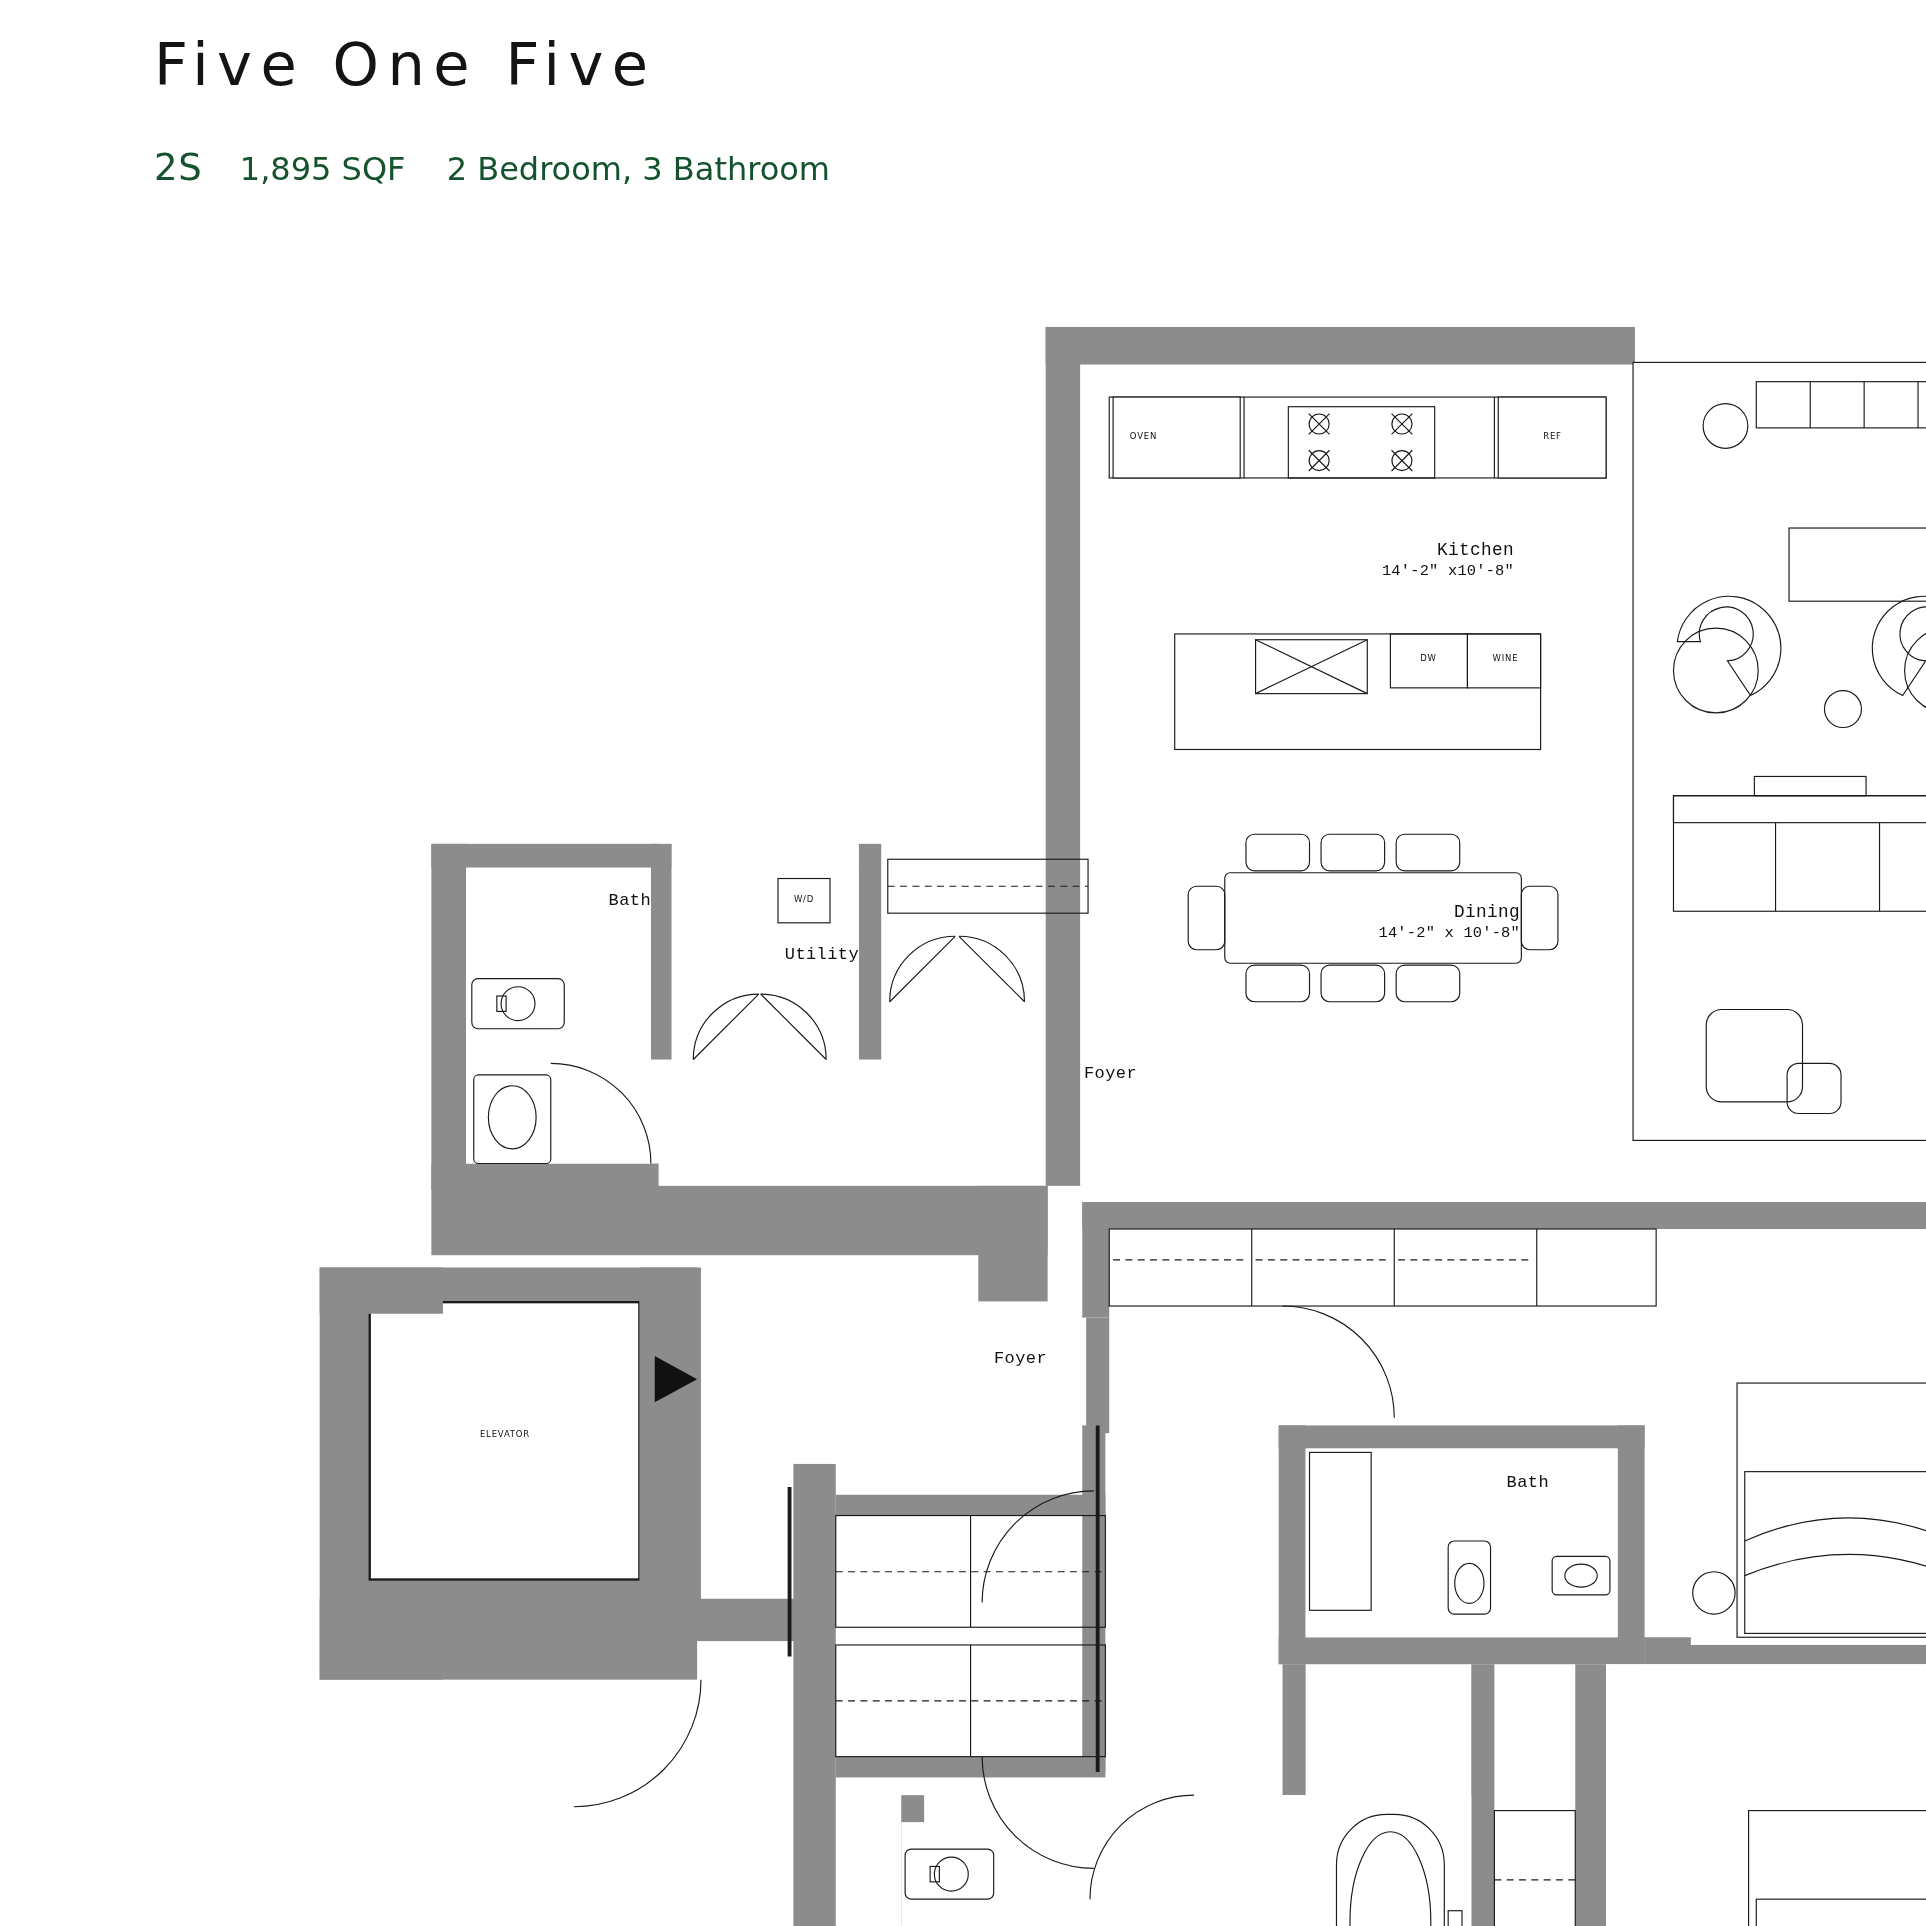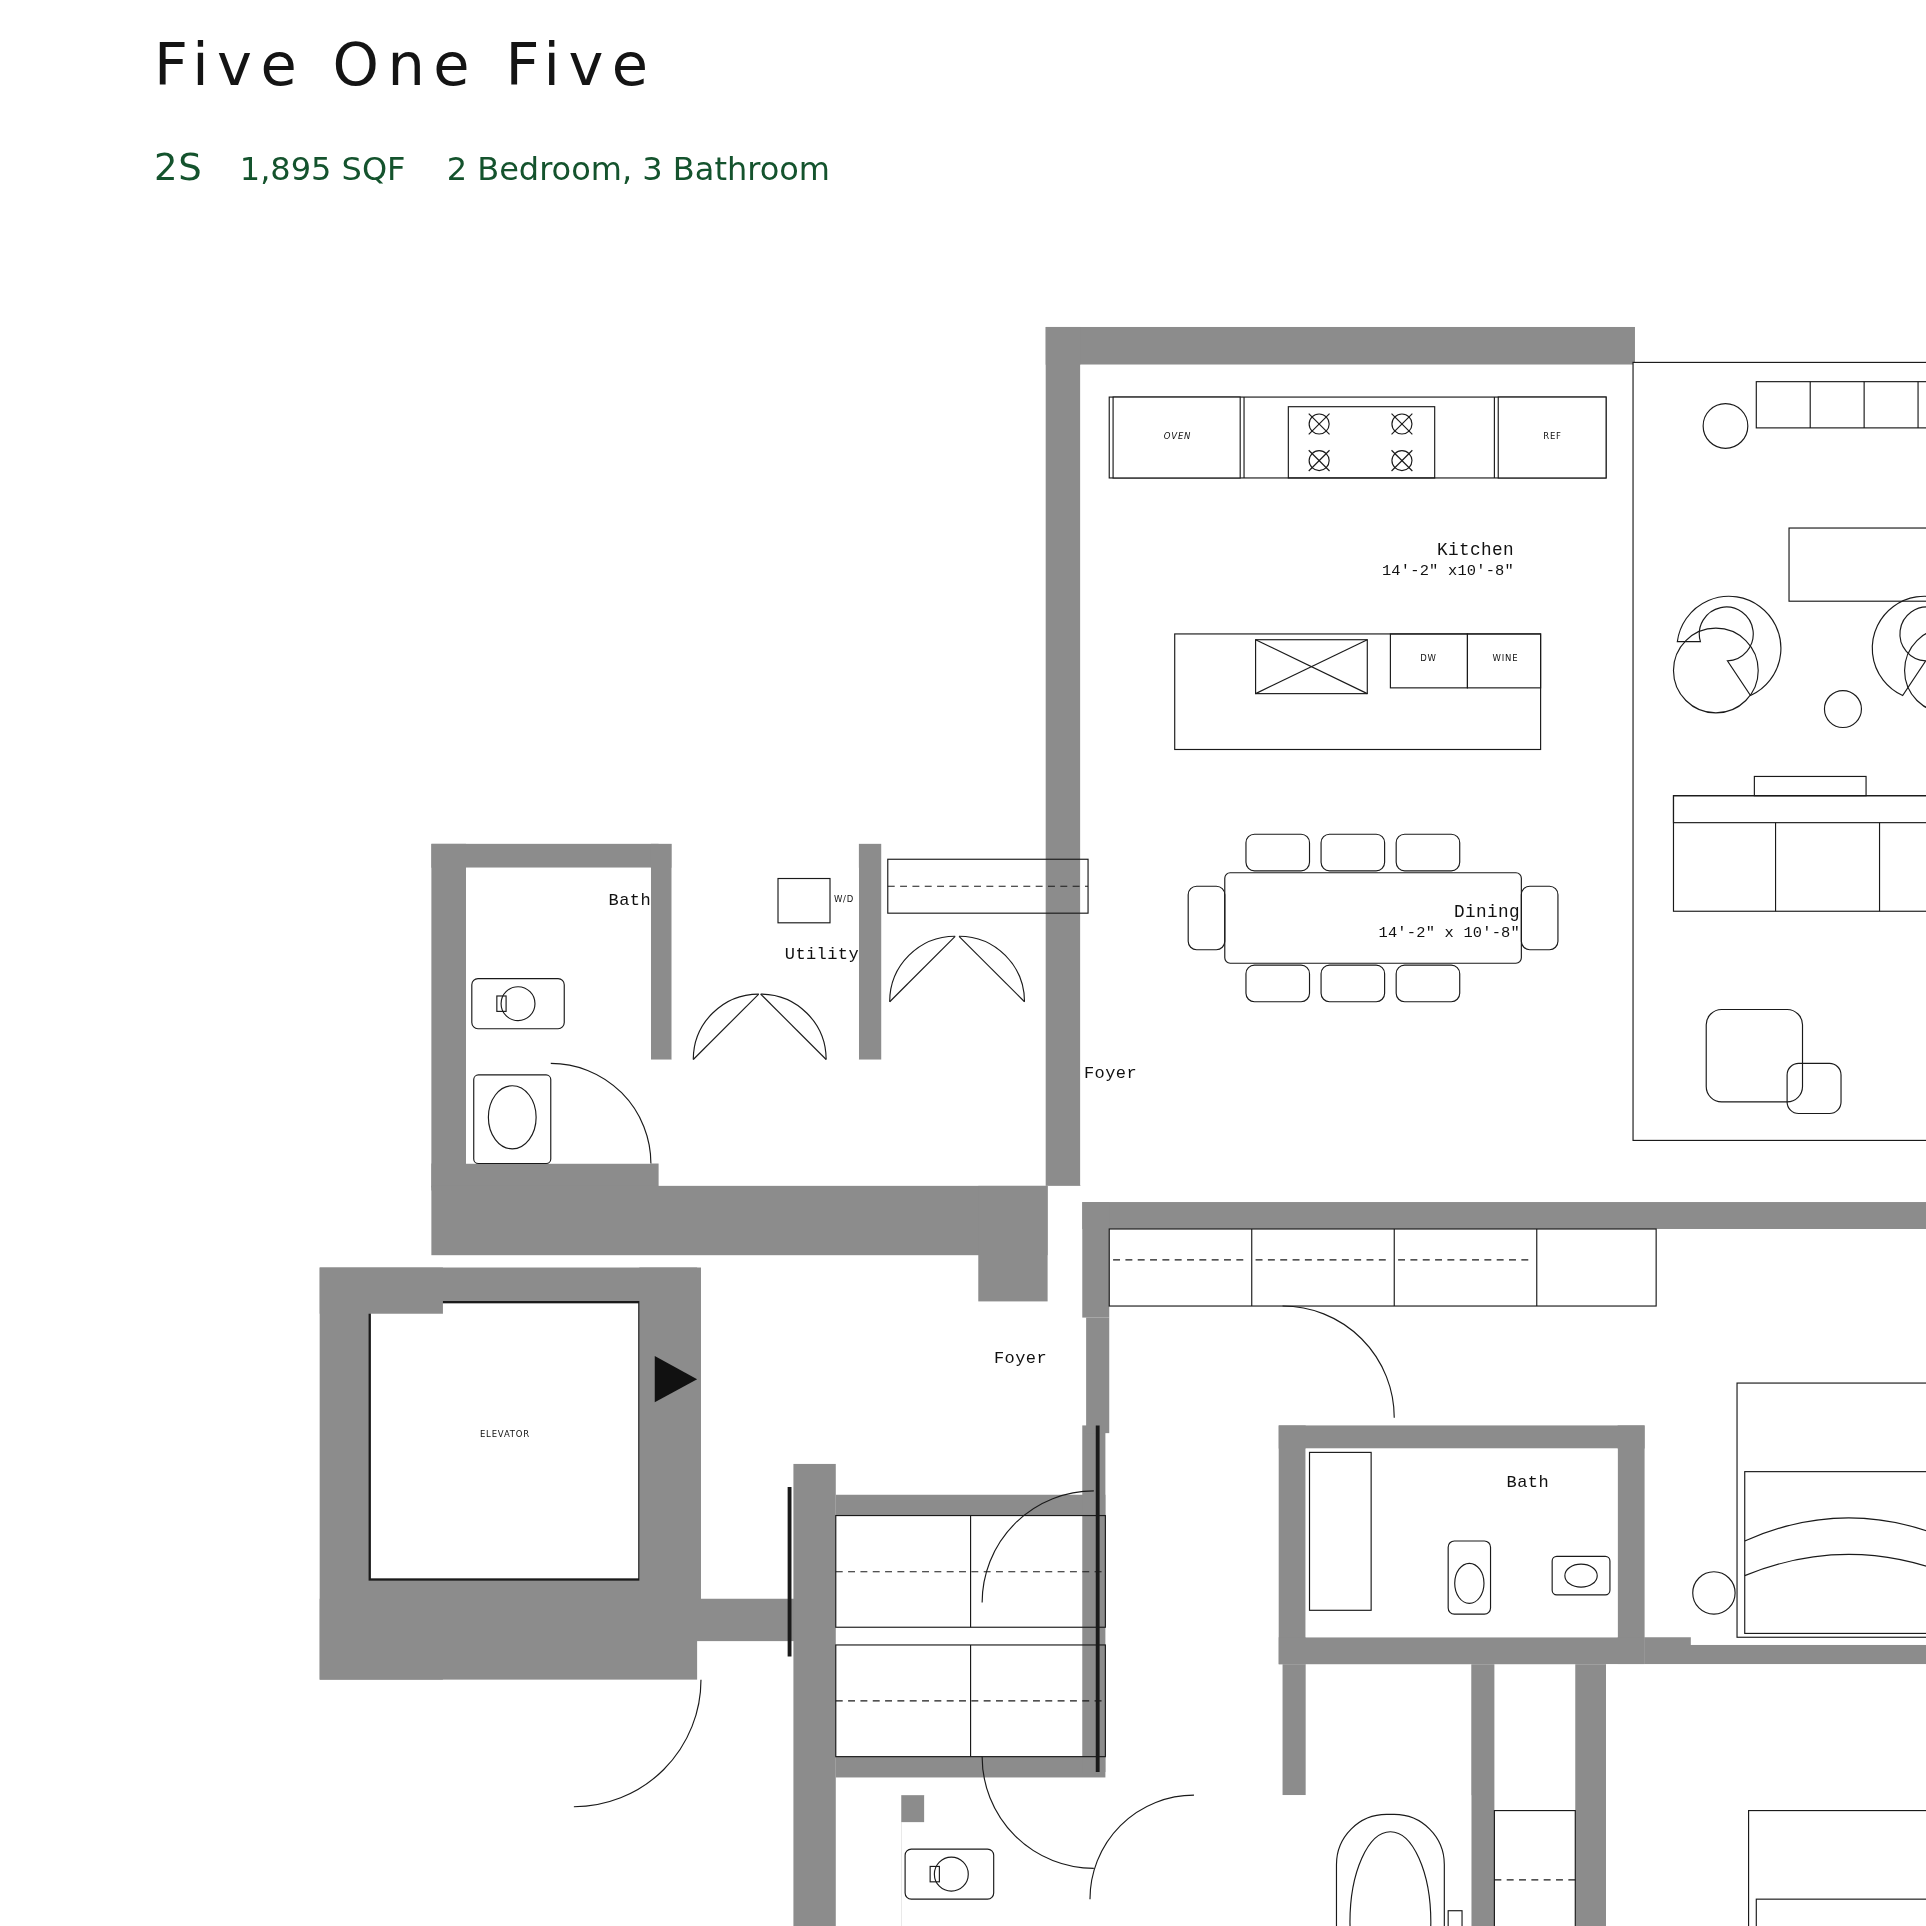--- a/index.html
+++ b/index.html
@@ -312,25 +312,25 @@
       <rect x="2890" y="1030" width="330" height="210"></rect>
       <rect x="3890" y="1030" width="280" height="210"></rect>
     </g>
 
     <polygon points="1700,3520 1810,3580 1700,3640" fill="#111" stroke="none"></polygon>
 
   </g>
 </svg>
 </div>
 
-<div class="tiny" style="left:1133px;top:431px;width:89px;font-style:italic;">OVEN</div>
+<div class="tiny" style="left:1099px;top:431px;width:89px;">OVEN</div>
 <div class="tiny" style="left:1514px;top:431px;width:77px;">REF</div>
 <div class="tiny" style="left:1396px;top:653px;width:65px;">DW</div>
 <div class="tiny" style="left:1472px;top:653px;width:67px;">WINE</div>
-<div class="tiny" style="left:778px;top:894px;width:52px;padding-left:40px;">W/D</div>
+<div class="tiny" style="left:778px;top:894px;width:52px;">W/D</div>
 <div class="tiny" style="left:401px;top:1429px;width:208px;">ELEVATOR</div>
 
 <div class="rlabel" style="left:1206px;top:539px;width:308px;">
   <div class="nm">Kitchen</div>
   <div class="dm">14'-2" x10'-8"</div>
 </div>
 
 <div class="rlabel" style="left:1216px;top:901px;width:304px;">
   <div class="nm">Dining</div>
   <div class="dm">14'-2" x 10'-8"</div>

